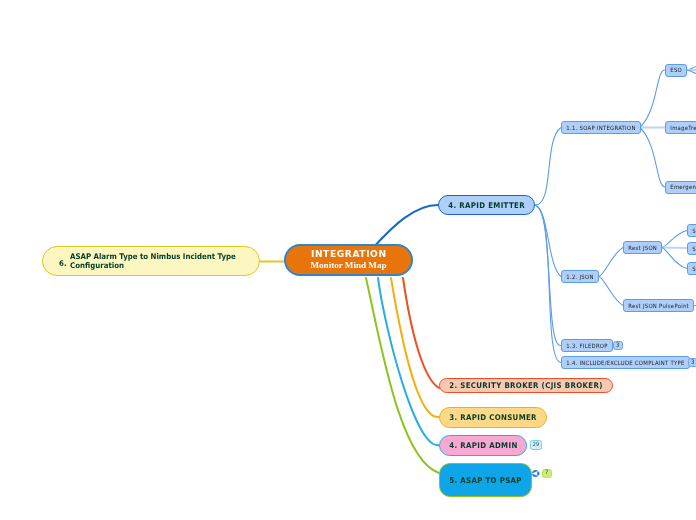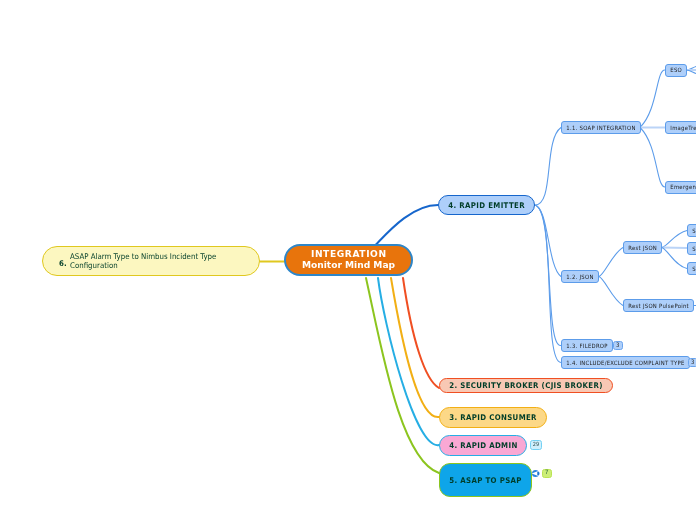--- a/index.html
+++ b/index.html
@@ -8,21 +8,21 @@
 #canvas{position:relative;width:696px;height:520px;background:#fff;}
 svg.links{position:absolute;left:0;top:0;width:696px;height:520px;pointer-events:none;}
 .node{position:absolute;box-sizing:border-box;display:flex;align-items:center;justify-content:center;white-space:nowrap;}
 .node .txt{display:block;}
 
 
 #n-central{left:284px;top:244px;width:129px;height:32px;border-radius:18px;
   background:#E8740C;border:2px solid #2E86C8;color:#fff;flex-direction:column;
   font-weight:bold;font-family:"DejaVu Sans",sans-serif;font-size:9.1px;line-height:11px;}
 #n-central .l1{letter-spacing:.6px;margin-right:-.6px;}
-#n-central .l2{letter-spacing:0;}
+#n-central .l2{letter-spacing:0;font-family:Liberation Serif, serif;}
 
 
 .lvl1{border-radius:11px;border-width:1.6px;border-style:solid;font-weight:bold;
   font-family:"DejaVu Sans Condensed","DejaVu Sans",sans-serif;font-size:7.8px;
   letter-spacing:.35px;color:#003D28;padding:0 9.2px;height:20px;}
 .lvl1 span{margin-right:-.35px;}
 
 
 .lvl2,.lvl3{border-radius:3px;border-width:1px;border-style:solid;font-size:5.9px;font-weight:400;
   font-family:"DejaVu Sans Condensed","DejaVu Sans",sans-serif;
@@ -36,21 +36,21 @@
 
 #n-b1{left:438px;top:195px;height:20px;background:#AECFFA;border-color:#1666CC;}
 #n-b2{left:439px;top:378px;height:15px;background:#F8C8B4;border-color:#F04F22;}
 #n-b3{left:439px;top:407px;height:21px;background:#FCD887;border-color:#F2AF14;}
 #n-b4{left:439px;top:435px;height:21px;background:#f9a8d4;border-color:#26AEE4;}
 #n-b5{left:439px;top:463px;height:34px;background:#0ea5e9;border-color:#8CC51F;}
 #n-b6{left:42px;top:245.5px;width:218px;height:30px;background:#FCF7C0;border-color:#E0C81F;
   border-radius:15px;justify-content:flex-start;align-items:center;
   padding:0 8px 0 16px;font-size:7.8px;line-height:9px;letter-spacing:0;}
 #n-b6 .b6num{font-weight:bold;font-size:7.8px;margin-right:3.5px;line-height:9px;padding-top:6px;}
-#n-b6 .b6txt{font-weight:normal;text-align:left;line-height:9px;}
+#n-b6 .b6txt{font-weight:bold;text-align:left;line-height:9px;}
 
 
 #n-11{left:561px;top:121px;}
 #n-12{left:561px;top:270px;}
 #n-13{left:561px;top:339px;}
 #n-14{left:561px;top:356px;}
 
 
 #n-111{left:665px;top:63.5px;}
 #n-112{left:665px;top:121px;}

